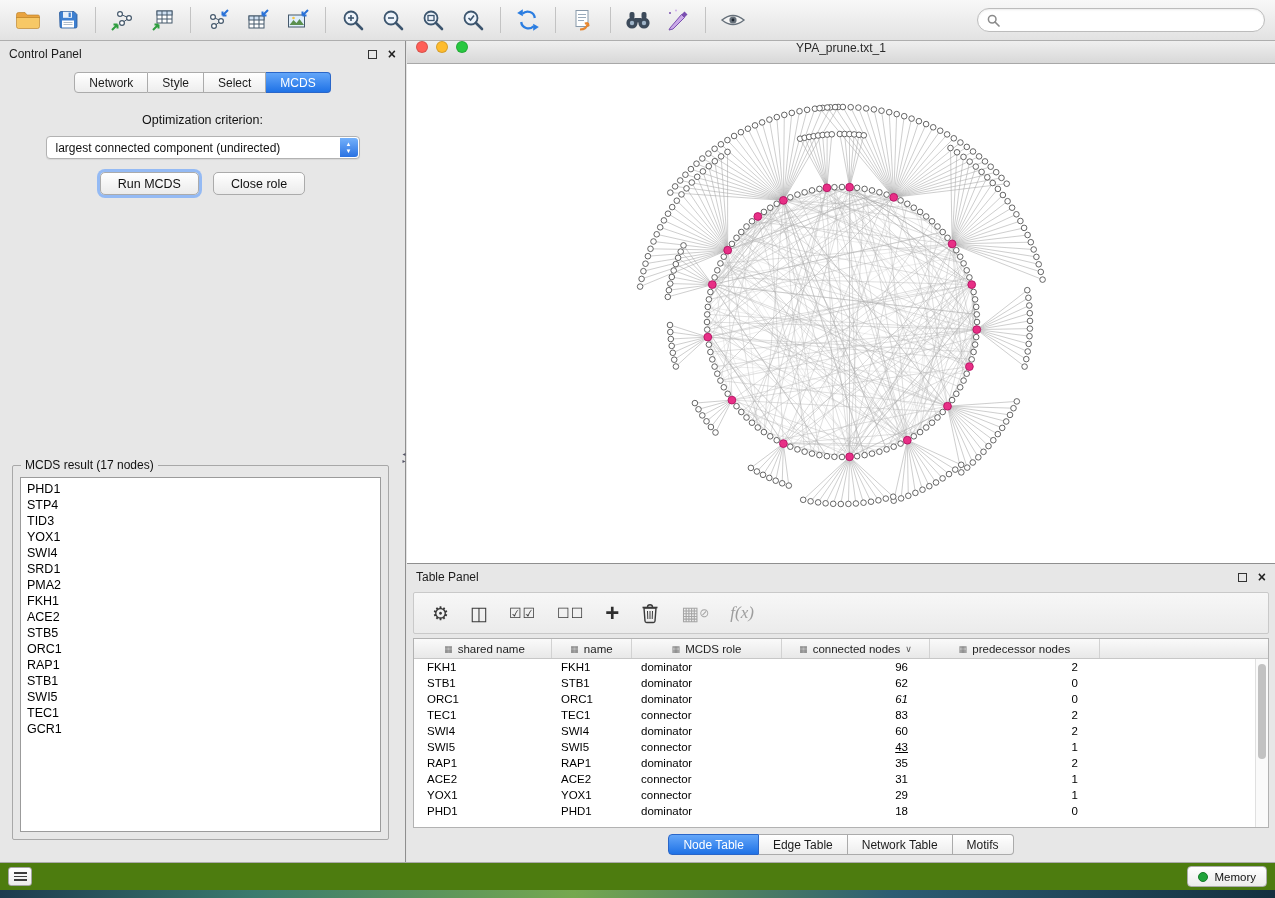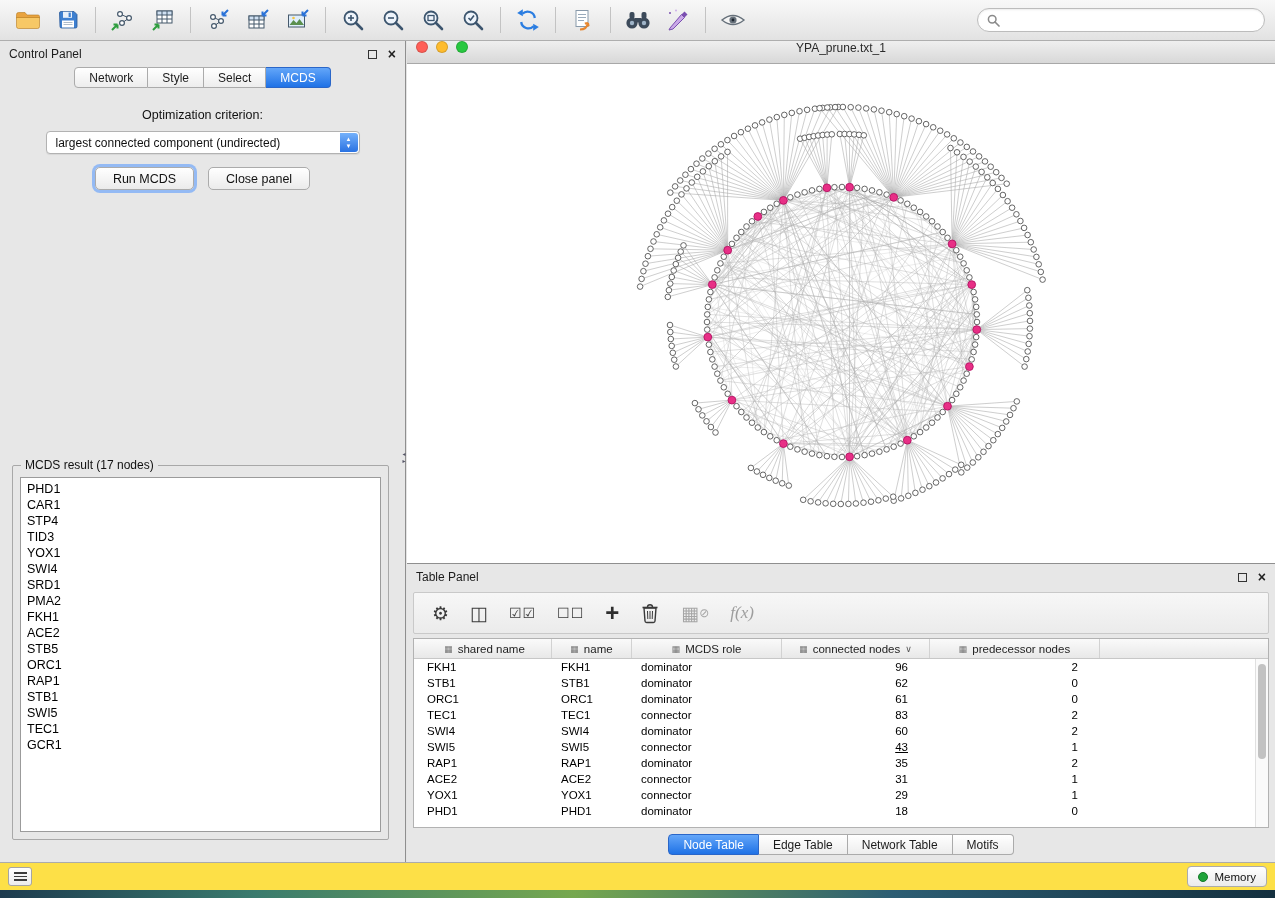--- a/index.html
+++ b/index.html
@@ -12,21 +12,21 @@
   .tsep{width:1px;height:26px;background:#c3c3c3;margin:0 5px}
   .searchbox{margin-left:auto;width:288px;height:24px;background:#fff;border:1px solid #bcbcbc;border-radius:12px;display:flex;align-items:center;padding:0 9px;gap:6px;box-shadow:inset 0 1px 2px rgba(0,0,0,.08)}
   .searchbox input{border:none;outline:none;flex:1;font-size:12px;background:transparent;font-family:"Liberation Sans",sans-serif}
 
   
   .control-panel{position:absolute;top:41px;left:0;width:406px;bottom:36px;background:#e7e7e7;border-right:1px solid #8f8f8f}
   .panel-header{height:26px;display:flex;align-items:center;padding:0 9px;font-size:12px;color:#1c1c1c}
   .panel-controls{margin-left:auto;display:flex;align-items:center;gap:11px}
   .float-ico{width:9px;height:9px;border:1.4px solid #333;display:inline-block}
   .close-ico{font-size:14px;font-weight:bold;color:#222;line-height:10px}
-  .seg{display:flex;justify-content:center;}
+  .seg{display:flex;justify-content:center;margin-top:5px}
   .seg-tab{height:21px;padding:0 14px;background:linear-gradient(#ffffff,#ededed);border:1px solid #ababab;border-left:none;display:flex;align-items:center;font-size:12px;color:#1c1c1c;cursor:default}
   .seg-tab:first-child{border-left:1px solid #ababab;border-radius:4px 0 0 4px}
   .seg-tab:last-child{border-radius:0 4px 4px 0}
   .seg-tab.active{background:linear-gradient(#63a6f9,#1f72e6);color:#fff;border-color:#2a66c8}
   .opt-label{text-align:center;margin-top:20px;font-size:12.5px}
   .combo{width:314px;height:23px;margin:9px auto 0;background:#fff;border:1px solid #b2b2b2;border-radius:4px;display:flex;align-items:center;position:relative;padding-left:9px;font-size:12px;box-shadow:0 1px 1px rgba(0,0,0,.07)}
   .stepper{position:absolute;right:1px;top:1px;bottom:1px;width:18px;background:linear-gradient(#74b1fb,#2a72e2);border-radius:0 3px 3px 0;display:flex;flex-direction:column;align-items:center;justify-content:center;color:#fff;font-size:6px;line-height:6px;gap:1px}
   .btnrow{display:flex;justify-content:center;gap:14px;margin-top:13px}
   .aqua-btn{height:23px;padding:0 17px;background:linear-gradient(#ffffff,#ebebeb);border:1px solid #ababab;border-radius:5px;font-size:12.5px;font-family:"Liberation Sans",sans-serif;display:flex;align-items:center;color:#111}
   .aqua-btn.focused{box-shadow:0 0 0 3px rgba(80,150,255,.55)}
@@ -60,21 +60,21 @@
   .th-fill{flex:1;border-right:none}
   .tbody{position:absolute;left:0;right:13px;top:20px;bottom:0;padding-left:4px}
   .tr{display:flex;height:16px;align-items:center}
   .td{font-size:11.5px;color:#000;padding-left:9px;overflow:hidden;white-space:nowrap}
   .td.num{text-align:right;padding-right:22px;padding-left:0}
   .vscroll{position:absolute;right:0;top:20px;bottom:0;width:13px;background:#fafafa;border-left:1px solid #e0e0e0}
   .vthumb{position:absolute;left:2px;right:2px;top:5px;height:95px;background:#c2c2c2;border-radius:5px}
   .tp-tabs{position:absolute;bottom:7px;left:0;right:0;display:flex;justify-content:center}
 
   
-  .status-bar{position:absolute;left:0;right:0;bottom:8px;height:28px;background:#fde047;border-top:1px solid #ababab;display:flex;align-items:center;padding:0 8px}
+  .status-bar{position:absolute;left:0;right:0;bottom:8px;height:28px;background:#4d7c0f;border-top:1px solid #ababab;display:flex;align-items:center;padding:0 8px}
   .hamburger-btn{width:24px;height:19px;border:1px solid #a5a5a5;border-radius:3px;background:linear-gradient(#fff,#ececec);display:flex;flex-direction:column;justify-content:center;align-items:center;gap:2px}
   .hbar{width:13px;height:1.6px;background:#3d3d3d}
   .memory-btn{margin-left:auto;height:21px;border:1px solid #ababab;border-radius:4px;background:linear-gradient(#fff,#ebebeb);display:flex;align-items:center;gap:6px;padding:0 10px;font-size:11.5px;color:#111}
   .memory-dot{width:10px;height:10px;border-radius:50%;background:#1fa33a;border:1px solid #167a2a}
   .desktop-strip{position:absolute;left:0;right:0;bottom:0;height:8px;background:linear-gradient(90deg,#1d3b4f,#3a7b6e 20%,#76a84f 45%,#2c5d73 70%,#14303f)}
 </style>
 </head>
 <body>
 
 <div class="toolbar">
@@ -249,27 +249,26 @@
   <div class="opt-label">Optimization criterion:</div>
   <div class="combo">
     <span>largest connected component (undirected)</span>
     <span class="stepper">
       <span>▲</span>
         <span>▼</span>
     </span>
   </div>
   <div class="btnrow">
     <button class="aqua-btn focused">Run MCDS</button>
-    <button class="aqua-btn">Close panel</button>
+    <button class="aqua-btn">Close role</button>
   </div>
   <div class="groupbox">
     <span class="legend">MCDS result (17 nodes)</span>
     <div class="listbox">
         <div class="list-item">PHD1</div>
-        <div class="list-item">CAR1</div>
         <div class="list-item">STP4</div>
         <div class="list-item">TID3</div>
         <div class="list-item">YOX1</div>
         <div class="list-item">SWI4</div>
         <div class="list-item">SRD1</div>
         <div class="list-item">PMA2</div>
         <div class="list-item">FKH1</div>
         <div class="list-item">ACE2</div>
         <div class="list-item">STB5</div>
         <div class="list-item">ORC1</div>
@@ -1139,21 +1138,21 @@
           <div class="td" style="width: 134px;">STB1</div>
           <div class="td" style="width: 80px;">STB1</div>
           <div class="td" style="width: 150px;">dominator</div>
           <div class="td num" style="width: 148px;">62</div>
           <div class="td num" style="width: 170px;">0</div>
         </div>
         <div class="tr">
           <div class="td" style="width: 134px;">ORC1</div>
           <div class="td" style="width: 80px;">ORC1</div>
           <div class="td" style="width: 150px;">dominator</div>
-          <div class="td num" style="width: 148px;">61</div>
+          <div class="td num" style="width: 148px; font-style: italic;">61</div>
           <div class="td num" style="width: 170px;">0</div>
         </div>
         <div class="tr">
           <div class="td" style="width: 134px;">TEC1</div>
           <div class="td" style="width: 80px;">TEC1</div>
           <div class="td" style="width: 150px;">connector</div>
           <div class="td num" style="width: 148px;">83</div>
           <div class="td num" style="width: 170px;">2</div>
         </div>
         <div class="tr">

